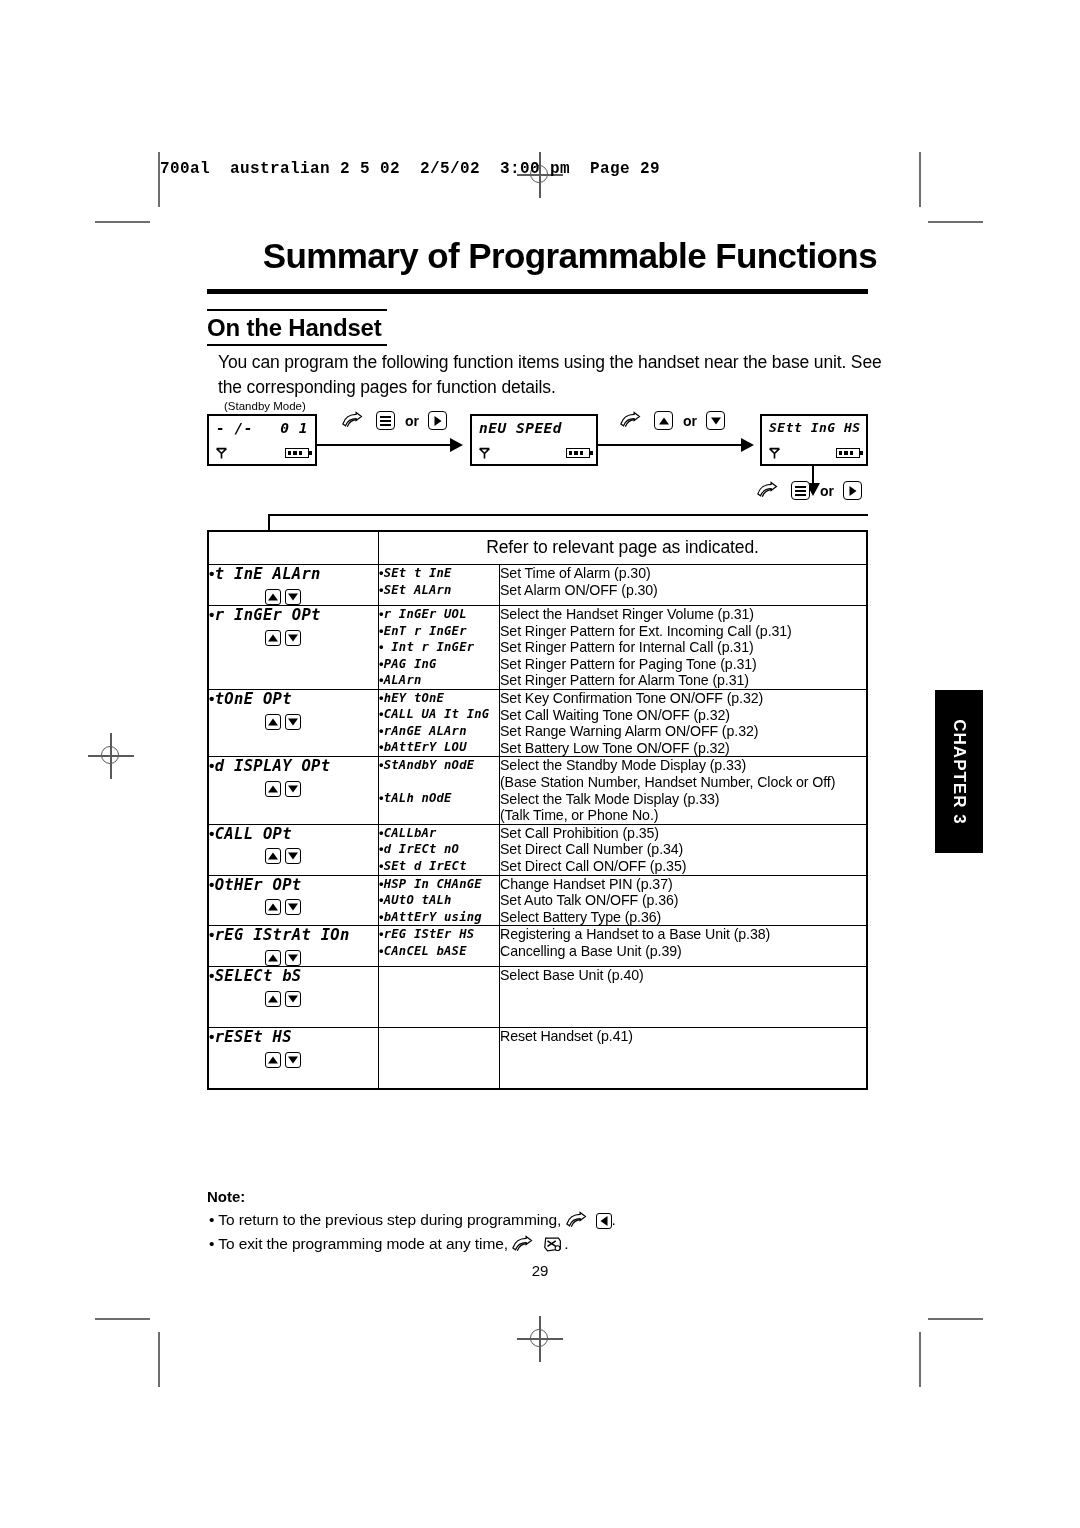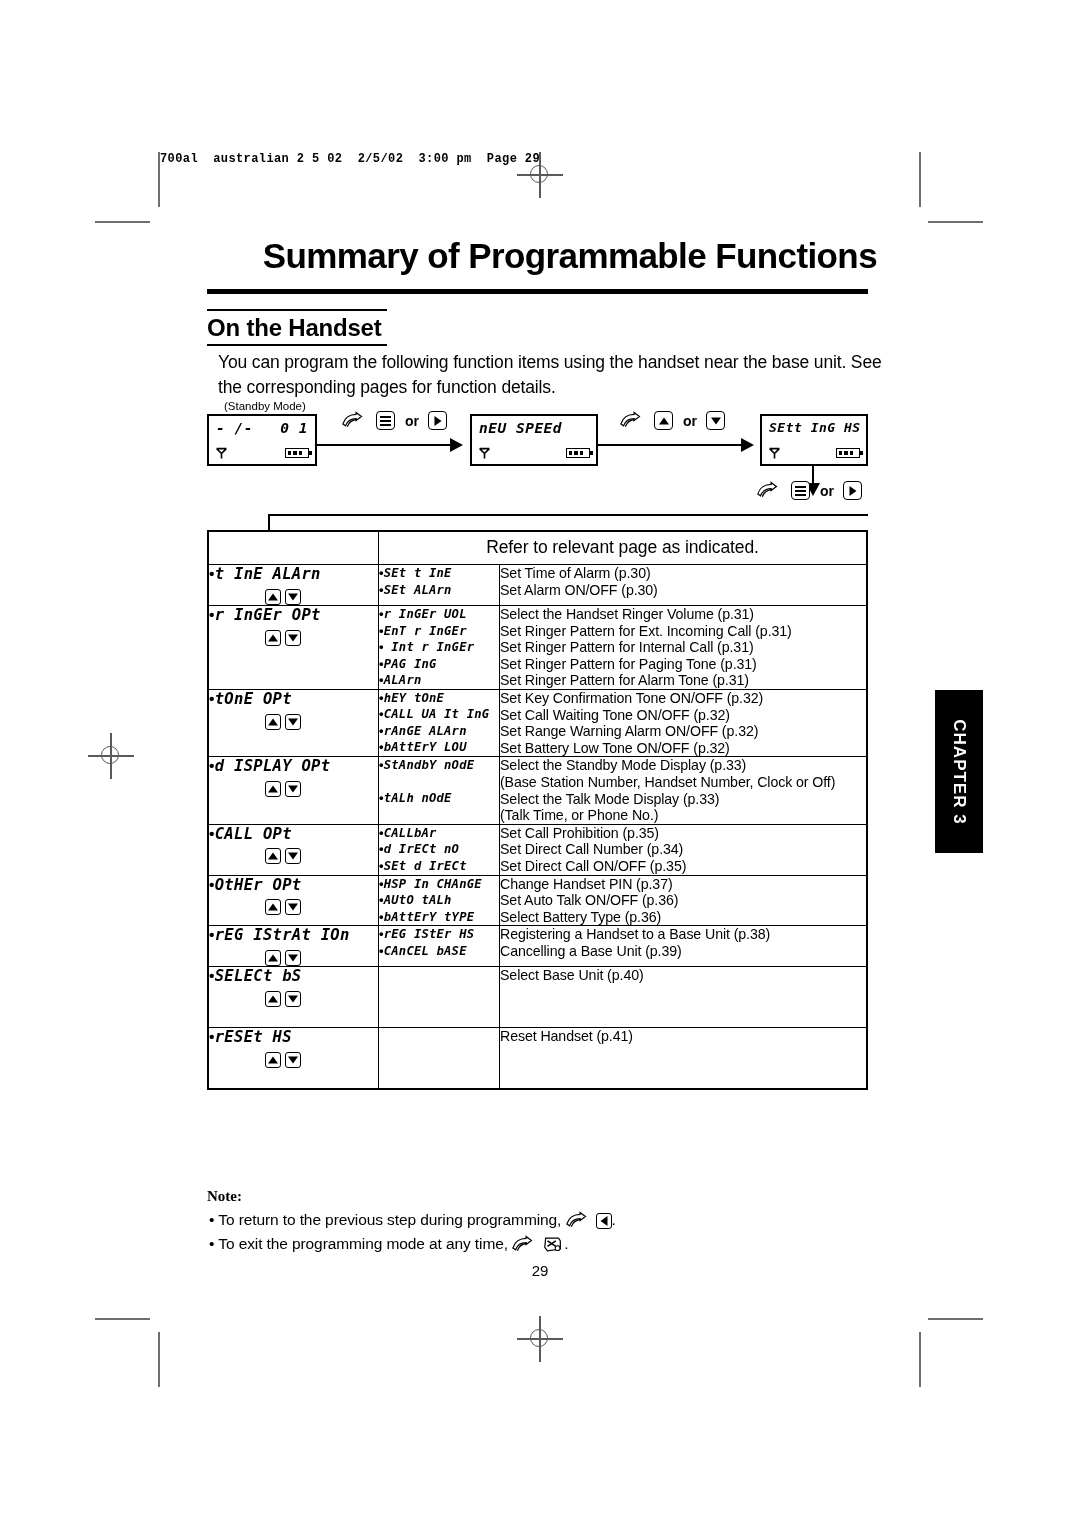--- a/index.html
+++ b/index.html
@@ -20,23 +20,23 @@
   .crop-v { position:absolute; width:2px; background:#6e6e6e; }
   .crop-h { position:absolute; height:2px; background:#6e6e6e; }
   .regmark { position:absolute; width:46px; height:46px; }
   .regmark .rc { position:absolute; left:13px; top:13px; width:18px; height:18px;
                  border:1.6px solid #5a5a5a; border-radius:50%; box-sizing:border-box; }
   .regmark .rv { position:absolute; left:22px; top:0; width:1.6px; height:46px; background:#5a5a5a; }
   .regmark .rh { position:absolute; top:22px; left:0; height:1.6px; width:46px; background:#5a5a5a; }
 
   
   .printline {
-    position:absolute; left:160px; top:152px;
+    position:absolute; left:160px; top:160px;
     font-family:"Liberation Mono", monospace;
-    font-size:12px; font-weight:700; letter-spacing:0.4px;
+    font-size:16px; font-weight:700; letter-spacing:0.4px;
     white-space:pre;
   }
 
   
   .page-title {
     position:absolute; left:207px; top:236px; width:670px;
     font-size:35px; font-weight:700; letter-spacing:-0.6px;
     text-align:right;
   }
   .title-rule { position:absolute; left:207px; top:289px; width:661px; height:5px; background:#000; }
@@ -159,21 +159,21 @@
     position:absolute; left:935px; top:690px; width:48px; height:163px;
     background:#000;
   }
   .chaptab span {
     position:absolute; left:50%; top:50%;
     transform:translate(-50%,-50%) rotate(90deg);
     color:#fff; font-size:17px; font-weight:700; letter-spacing:1px; white-space:nowrap;
   }
 
   
-  .note-title { position:absolute; left:207px; top:1188px; font-size:15px; font-weight:700;font-family:Liberation Serif, serif; }
+  .note-title { position:absolute; left:207px; top:1188px; font-size:15px; font-weight:700; }
   .note-line { position:absolute; left:209px; font-size:15.5px; letter-spacing:-0.1px; white-space:nowrap; }
   .note-1 { top:1211px; }
   .note-2 { top:1235px; }
 
   .pagenum { position:absolute; left:0; top:1262px; width:1080px; text-align:center;
              font-size:15px; }
 
   .endicon { display:inline-block; vertical-align:middle; width:22px; height:19px; }
 </style>
 </head>
@@ -401,21 +401,21 @@
         </td>
       </tr>
       <tr>
         <td class="c1 menu-cell">
           <div class="menu-name"><span class="bullet">•</span><span>OtHEr OPt</span></div>
           <div class="menu-keys"><span class="key small"><i class="tri-up"></i></span><span class="key small"><i class="tri-dn"></i></span></div>
         </td>
         <td class="c2 sub-cell">
           <div class="sub-item"><span class="bullet">•</span><span>HSP In CHAnGE</span></div>
           <div class="sub-item"><span class="bullet">•</span><span>AUtO tALh</span></div>
-          <div class="sub-item"><span class="bullet">•</span><span>bAttErY tYPE</span></div>
+          <div class="sub-item"><span class="bullet">•</span><span>bAttErY using</span></div>
         </td>
         <td class="c3 desc-cell">
           <div class="desc-line">Change Handset PIN (p.37)</div>
           <div class="desc-line">Set Auto Talk ON/OFF (p.36)</div>
           <div class="desc-line">Select Battery Type (p.36)</div>
         </td>
       </tr>
       <tr>
         <td class="c1 menu-cell">
           <div class="menu-name"><span class="bullet">•</span><span>rEG IStrAt IOn</span></div>

